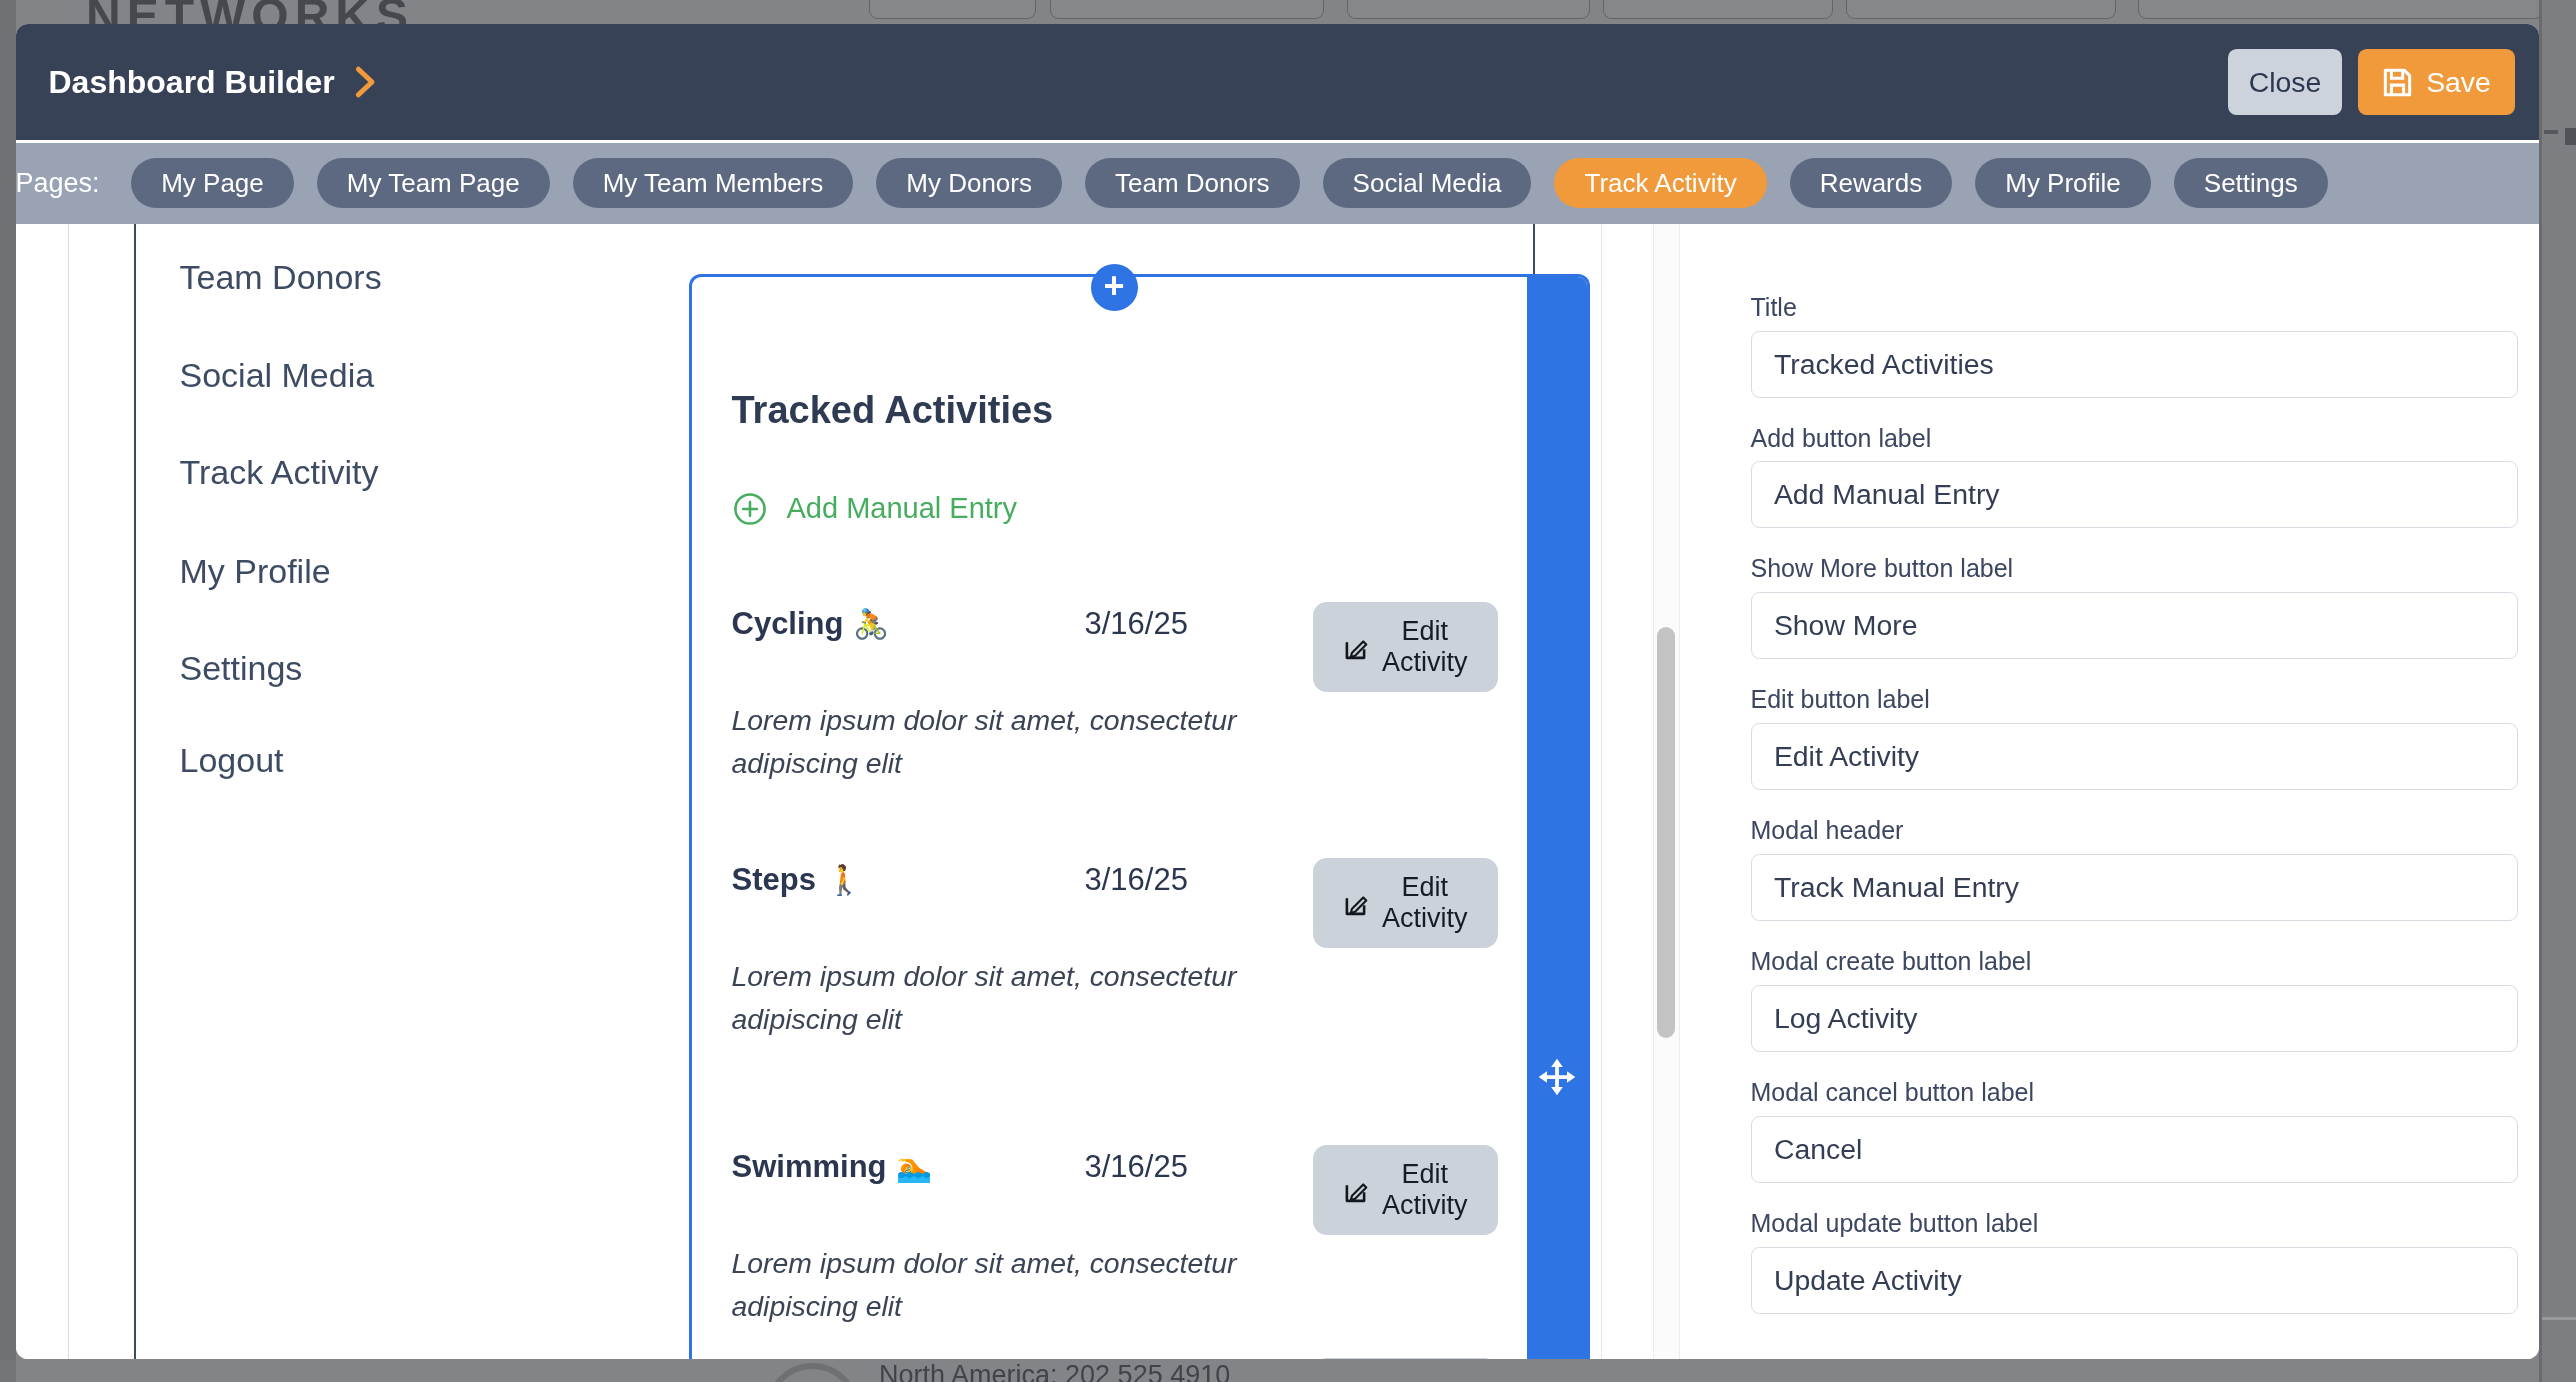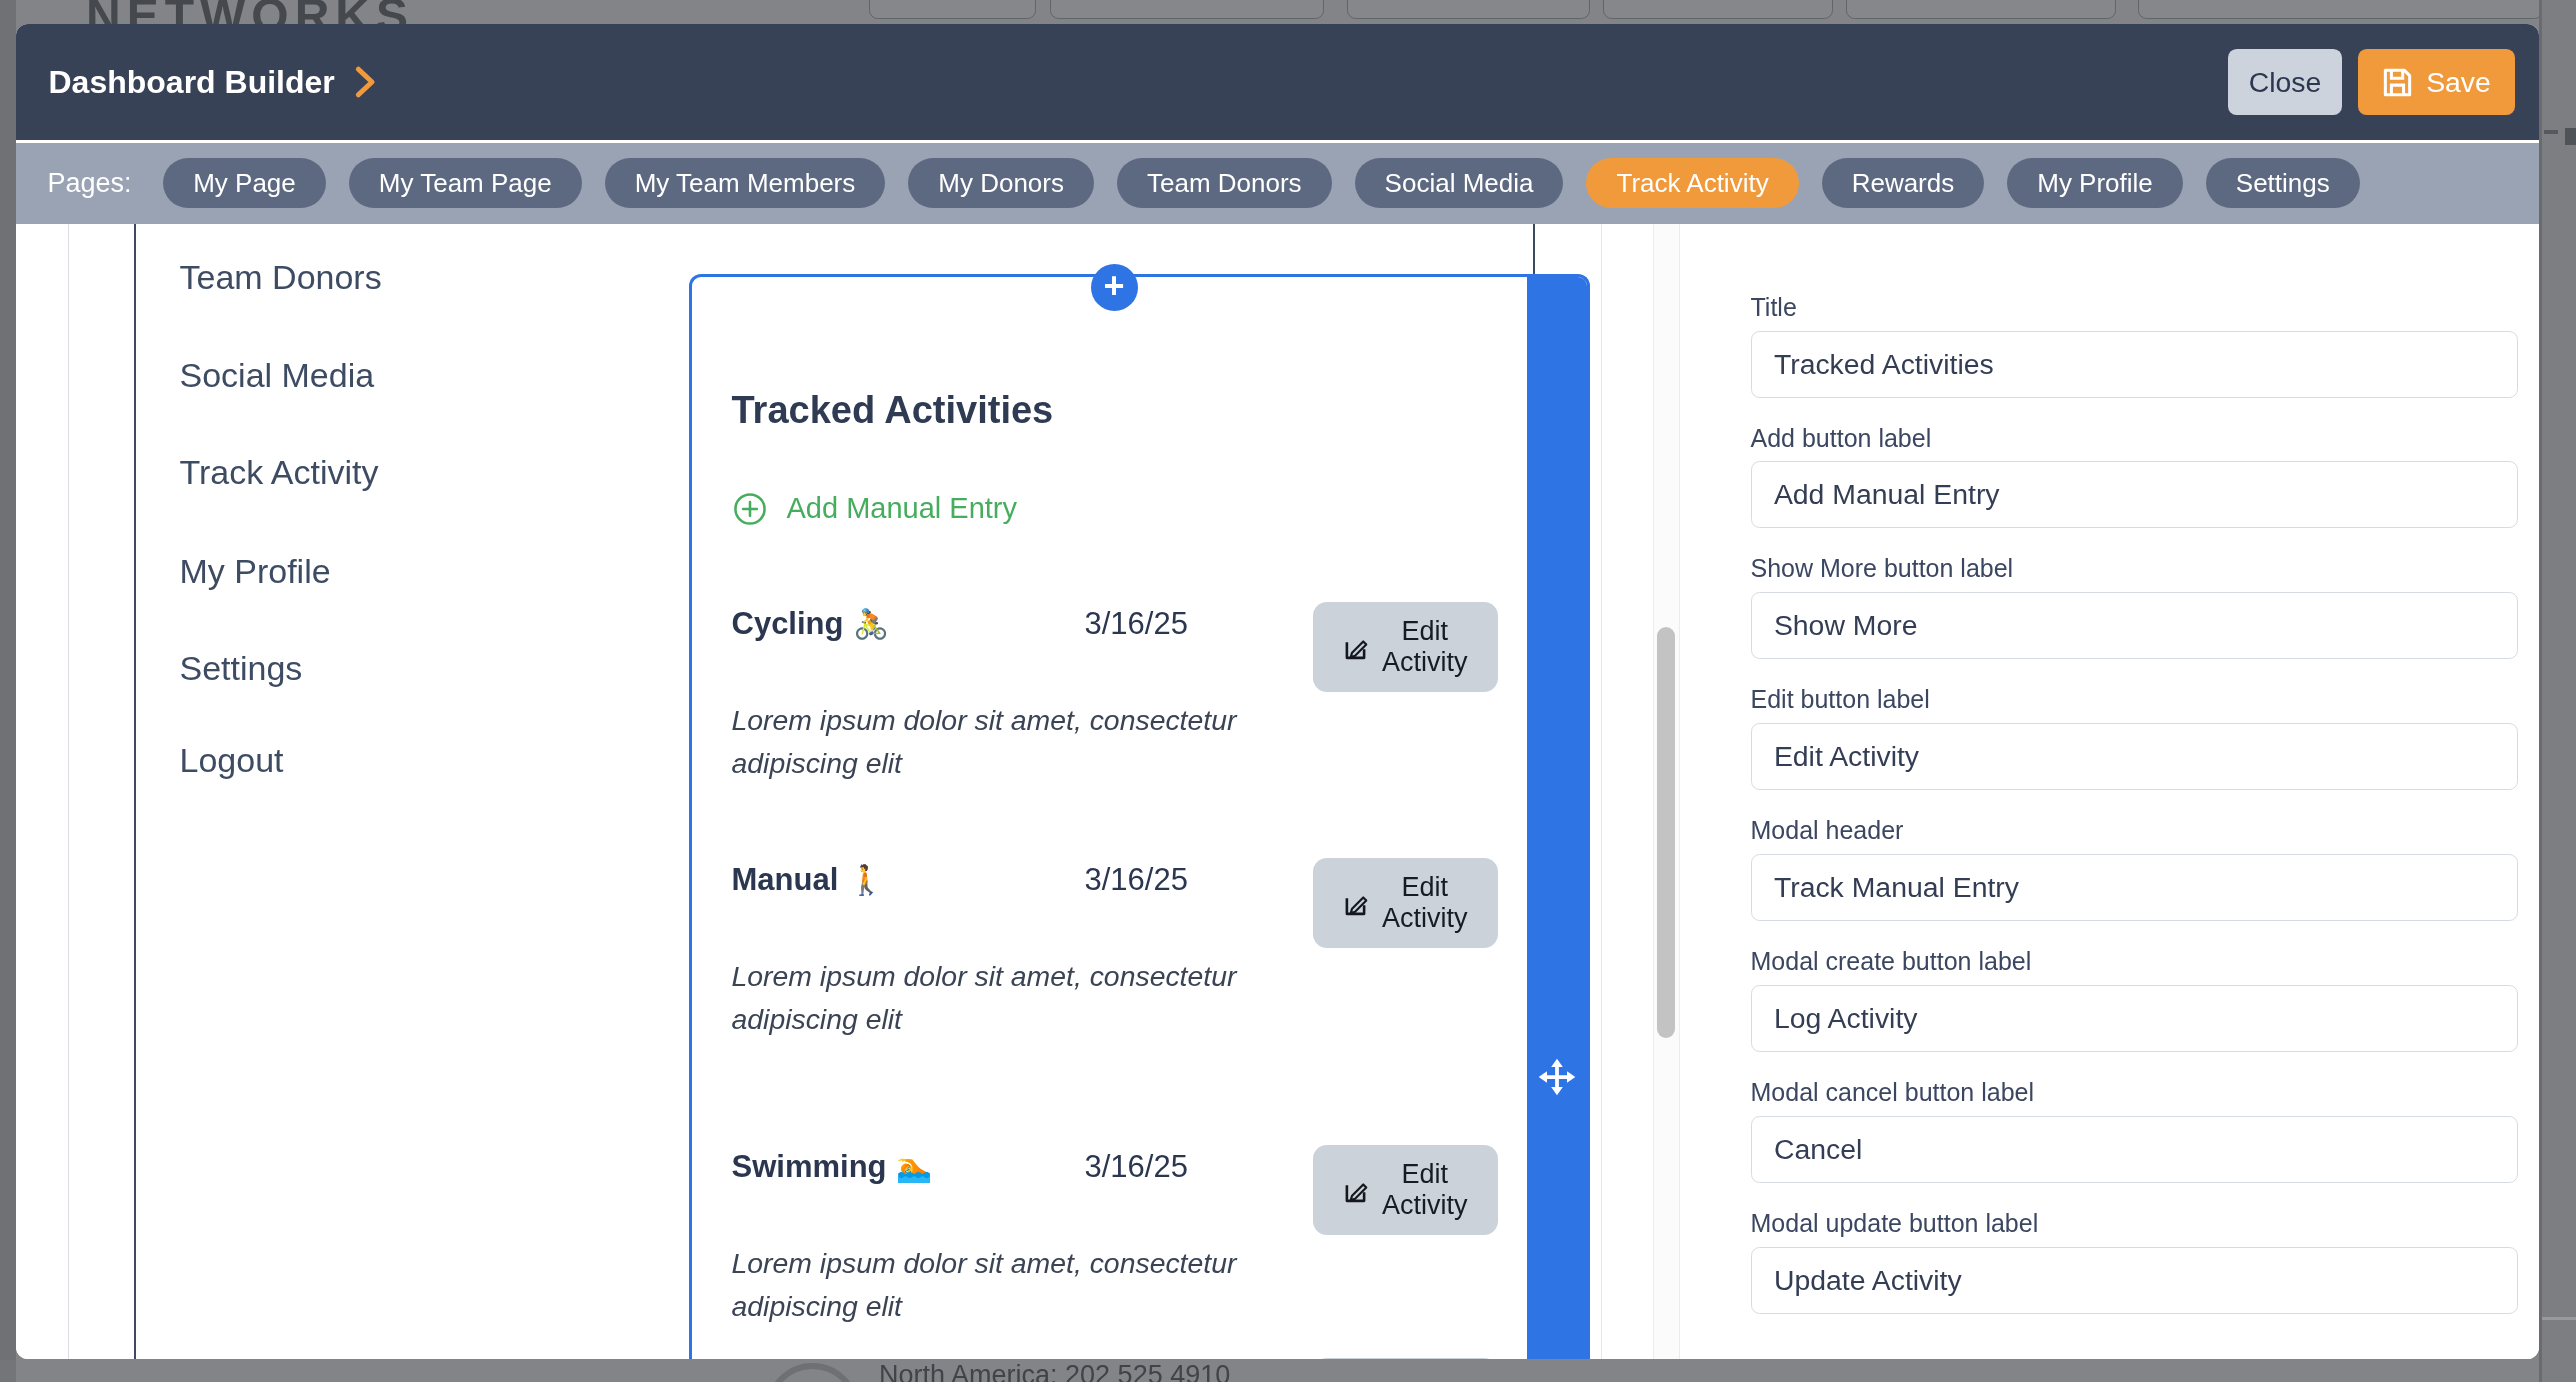--- a/index.html
+++ b/index.html
@@ -25,21 +25,21 @@
   .modal { position:absolute; left:15.5px; top:24px; width:2523px; height:1335px; background:#fff; border-radius:12px; overflow:hidden; }
 
   .topbar { position:relative; height:116px; background:#384257; display:flex; align-items:center; padding:0 24px 0 33px; }
   .tb-title { color:#fff; font-size:32px; font-weight:bold; }
   .chev { margin-left:19px; }
   .tb-actions { margin-left:auto; display:flex; gap:15.5px; align-items:flex-end; }
   .btn-close { width:114px; height:66px; border:none; border-radius:8.6px; background:#ccd3dc; color:#2c3750; font-size:28.4px; font-family:inherit; cursor:pointer; }
   .btn-save { width:157px; height:66px; border:none; border-radius:8.6px; background:#f09a3c; color:#fff; font-size:28.4px; font-family:inherit; display:flex; align-items:center; justify-content:center; gap:12px; cursor:pointer; }
   .topbar-divider { height:2.6px; background:#ffffff; }
 
-  .pagesbar { height:81px; background:#9aa3b4; display:flex; align-items:center; padding-left:32px; gap:23px; }
+  .pagesbar { height:81px; background:#9aa3b4; display:flex; align-items:center; gap:23px; }
   .pages-label { color:#fff; font-size:27px; margin-right:8.6px; }
   .pill { height:50px; padding:0 30px; border:none; border-radius:25px; background:#5d6980; color:#fff; font-size:26px; font-family:inherit; white-space:nowrap; cursor:pointer; }
   .pill.active { background:#f09a3c; }
 
   .bodyarea { position:relative; height:1153px; background:#fff; }
 
   
   .canvas { position:absolute; inset:0; }
   .vline { position:absolute; top:0; bottom:0; }
   .vl-a { left:52px; width:1.7px; background:#d9dde3; }
@@ -178,21 +178,21 @@
               </svg>
             <span class="lbl">Edit Activity</span>
           </button>
           <div class="e-desc">
               <div>Lorem ipsum dolor sit amet, consectetur</div>
               <div>adipiscing elit</div>
             </div>
         </div>
 
         <div class="entry" style="top:585px">
-          <div class="e-name"><b>Manual</b><span class="e-emoji">🚶</span></div>
+          <div class="e-name"><b>Steps</b><span class="e-emoji">🚶</span></div>
           <div class="e-date">3/16/25</div>
           <button class="e-edit">
             <svg width="31" height="31" viewBox="0 0 36 36">
                 <path d="M8 12 v18 h20 v-10" fill="none" stroke="#14181e" stroke-width="3" stroke-linejoin="round"></path>
                 <path d="M14 24 l13 -13 3.5 3.5 -13 13 -5 1.5 z" fill="none" stroke="#14181e" stroke-width="2.5" stroke-linejoin="round"></path>
               </svg>
             <span class="lbl">Edit Activity</span>
           </button>
           <div class="e-desc">
               <div>Lorem ipsum dolor sit amet, consectetur</div>

